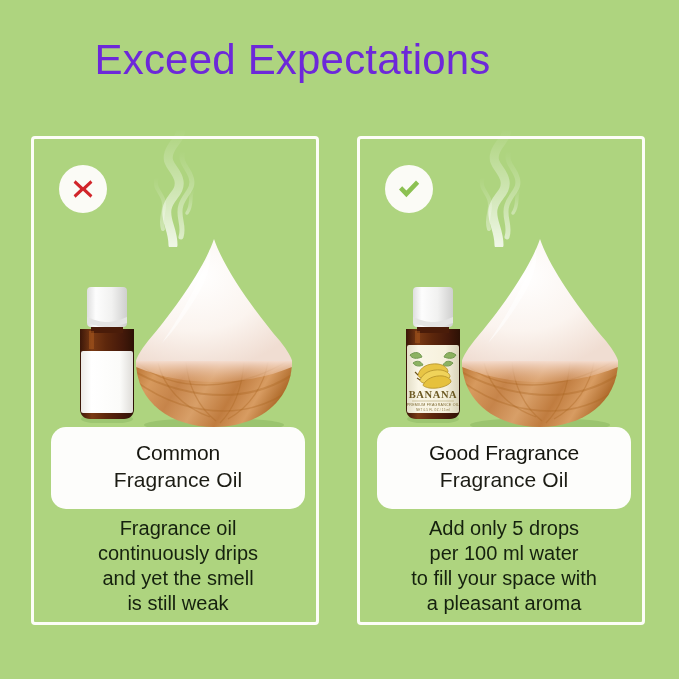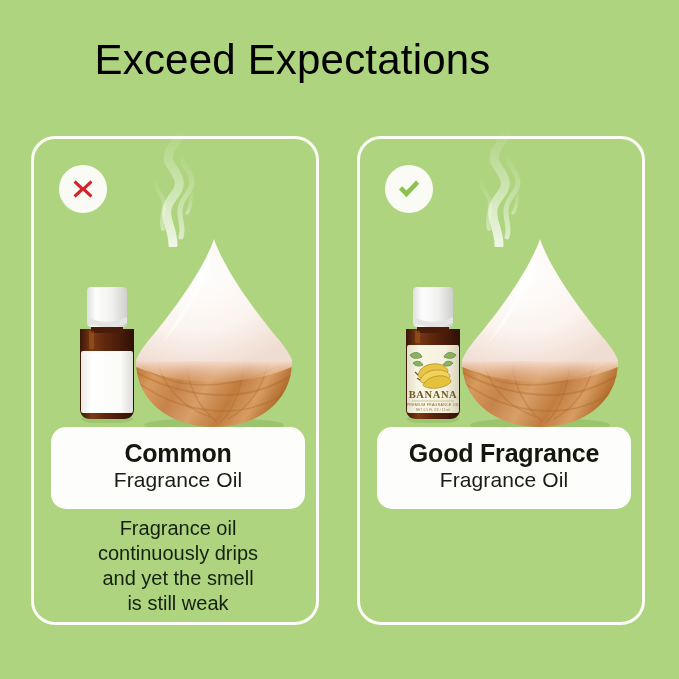--- a/index.html
+++ b/index.html
@@ -24,33 +24,33 @@
   
   .headline {
     position: absolute;
     left: 0;
     top: 34px;
     width: 585px;
     text-align: center;
     font-size: 42px;
     font-weight: 300;
     letter-spacing: 0.2px;
-    color: #000000;
+    color: #6d28d9;
     line-height: 52px;
     white-space: nowrap;
   }
 
   
   .card {
     position: absolute;
     top: 136px;
     width: 288px;
     height: 489px;
     border: 3px solid #fdfdf8;
-    border-radius: 24px;
+    border-radius: 4px;
     box-sizing: border-box;
   }
   .card.left  { left: 31px; }
   .card.right { left: 357px; }
 
   
   .badge {
     position: absolute;
     top: 26px;
     left: 25px;
@@ -114,22 +114,22 @@
     top: 288px;
     width: 254px;
     padding: 13px 6px 16px;
     box-sizing: border-box;
     background: #fdfdfb;
     border-radius: 15px;
     text-align: center;
     z-index: 4;
   }
   .name-pill .brand {
-    font-size: 25px;
-    font-weight: 700;
+    font-size: 21px;
+    font-weight: 400;
     color: #16160f;
     line-height: 26px;
     letter-spacing: -0.2px;
   }
   .name-pill .kind {
     font-size: 21px;
     font-weight: 300;
     color: #1c1c14;
     line-height: 27px;
     letter-spacing: 0.1px;
@@ -400,15 +400,19 @@
 
         <rect x="19" y="48" width="5" height="12" fill="#b4601f" opacity="0.45"></rect>
       </svg>
     </div>
 
     <div class="name-pill">
       <div class="brand">Good Fragrance</div>
       <div class="kind">Fragrance Oil</div>
     </div>
 
+    <div class="desc">Add only 5 drops
+per 100 ml water
+to fill your space with
+a pleasant aroma</div>
   </div>
 
 </div>
 
 </body></html>

